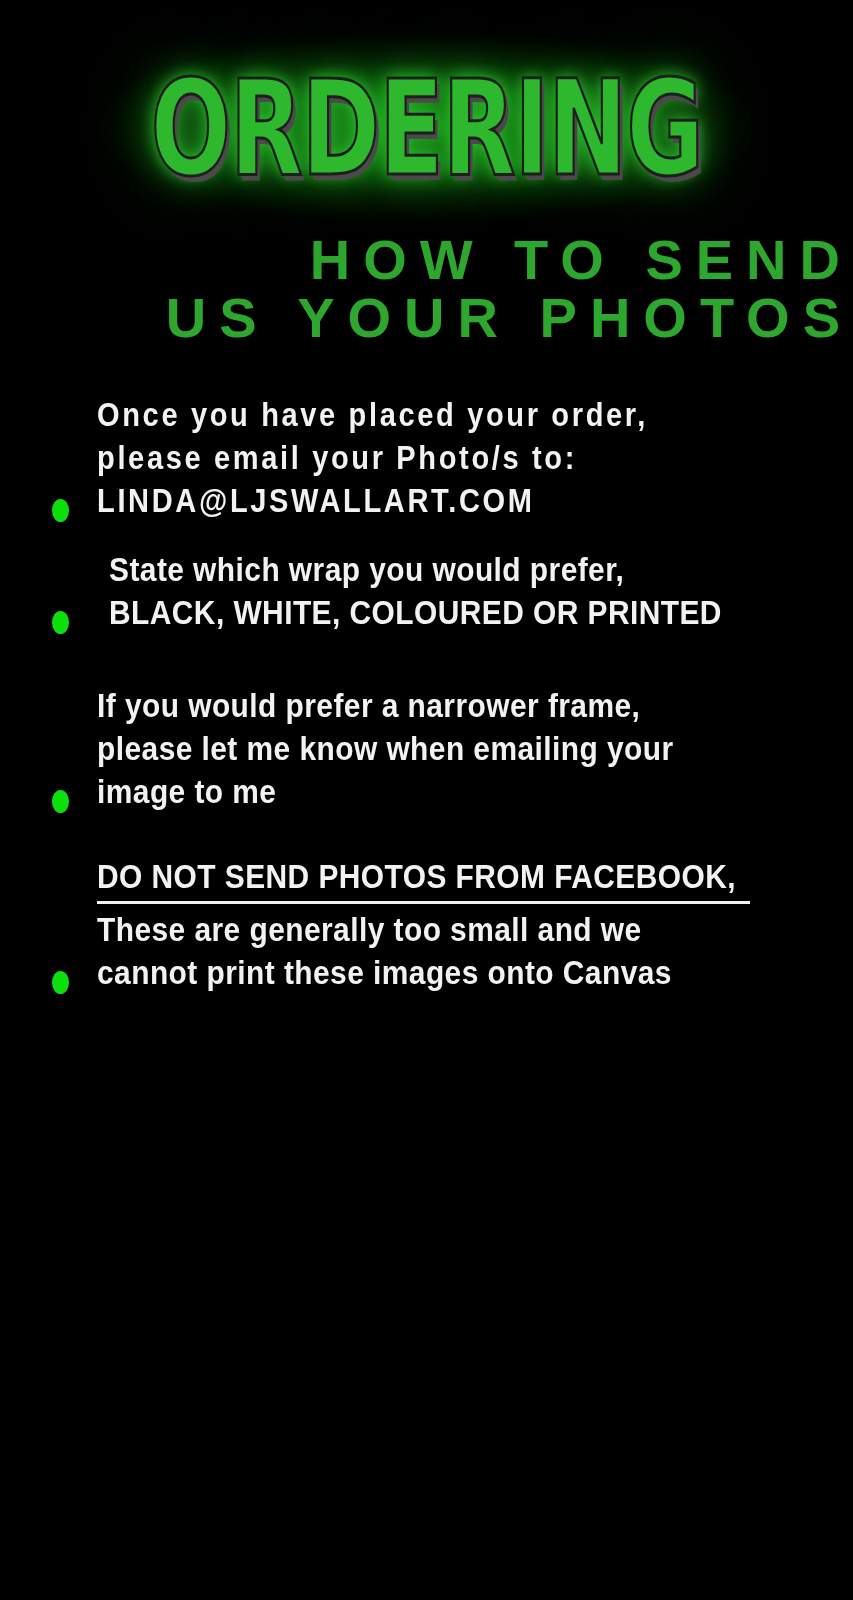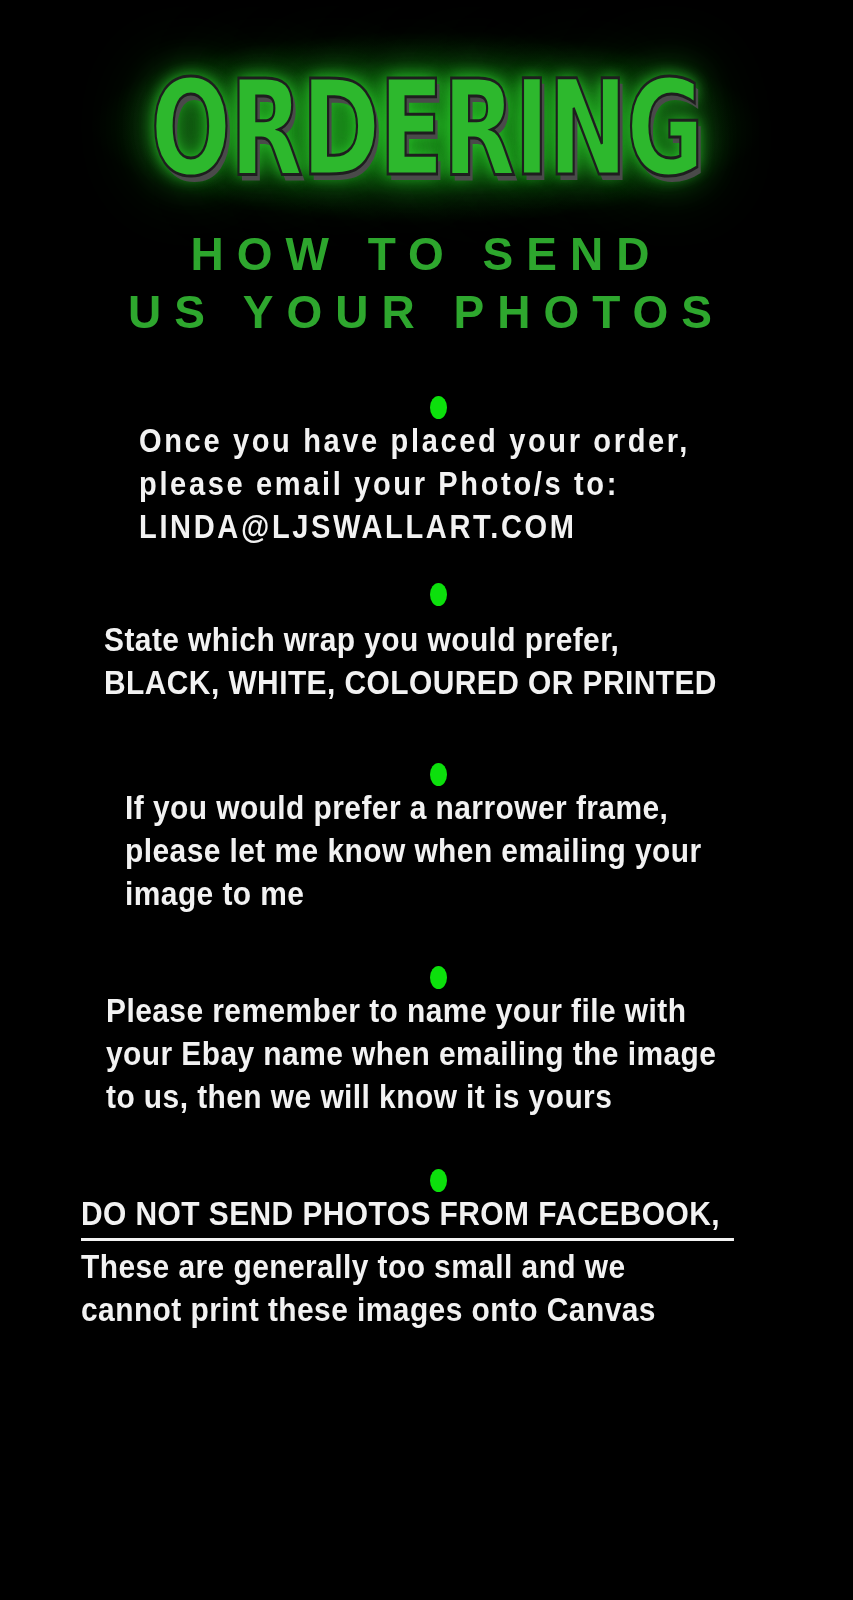--- a/index.html
+++ b/index.html
@@ -44,37 +44,37 @@
       5px 6px 0 #4a4a4a,
       0 0 18px rgba(46, 210, 46, 0.95),
       0 0 45px rgba(40, 190, 40, 0.75),
       0 0 90px rgba(28, 150, 28, 0.55);
     transform: scaleX(0.72);
     transform-origin: center center;
     white-space: nowrap;
   }
   
   .subtitle {
-    text-align: center;
+    margin-top: 6px;
+    text-align: right;
     color: #2ea72e;
     font-weight: bold;
-    font-size: 46px;
+    font-size: 56px;
     line-height: 58px;
     letter-spacing: 13px;
     white-space: nowrap;
   }
   
   .bullets {
     margin-top: 46px;
     padding-left: 52px;
   }
   .bullet {
     display: flex;
-    align-items: center;
-    flex-direction: column;
+    align-items: flex-end;
   }
   .b1 { margin-bottom: 26px; }
   .b2 { margin-bottom: 50px; gap: 12px; }
   .b3, .b4, .b5, .b6 { margin-bottom: 42px; }
   .dot {
     flex: none;
     width: 17px;
     height: 23px;
     margin-top: 9px;
     margin-right: 28px;
@@ -137,28 +137,20 @@
 
     <div class="bullet b3">
       <span class="dot"></span>
       <div class="btext">
         <div>If you would prefer a narrower frame,</div>
         <div>please let me know when emailing your</div>
         <div>image to me</div>
       </div>
     </div>
 
-    <div class="bullet b4">
-      <span class="dot"></span>
-      <div class="btext">
-        <div>Please remember to name your file with</div>
-        <div>your Ebay name when emailing the image</div>
-        <div>to us, then we will know it is yours</div>
-      </div>
-    </div>
 
 
     <div class="bullet b6">
       <span class="dot"></span>
       <div class="btext">
         <div><span class="heading">DO NOT SEND PHOTOS FROM FACEBOOK,</span></div>
         <div>These are generally too small and we</div>
         <div>cannot print these images onto Canvas</div>
       </div>
     </div>

